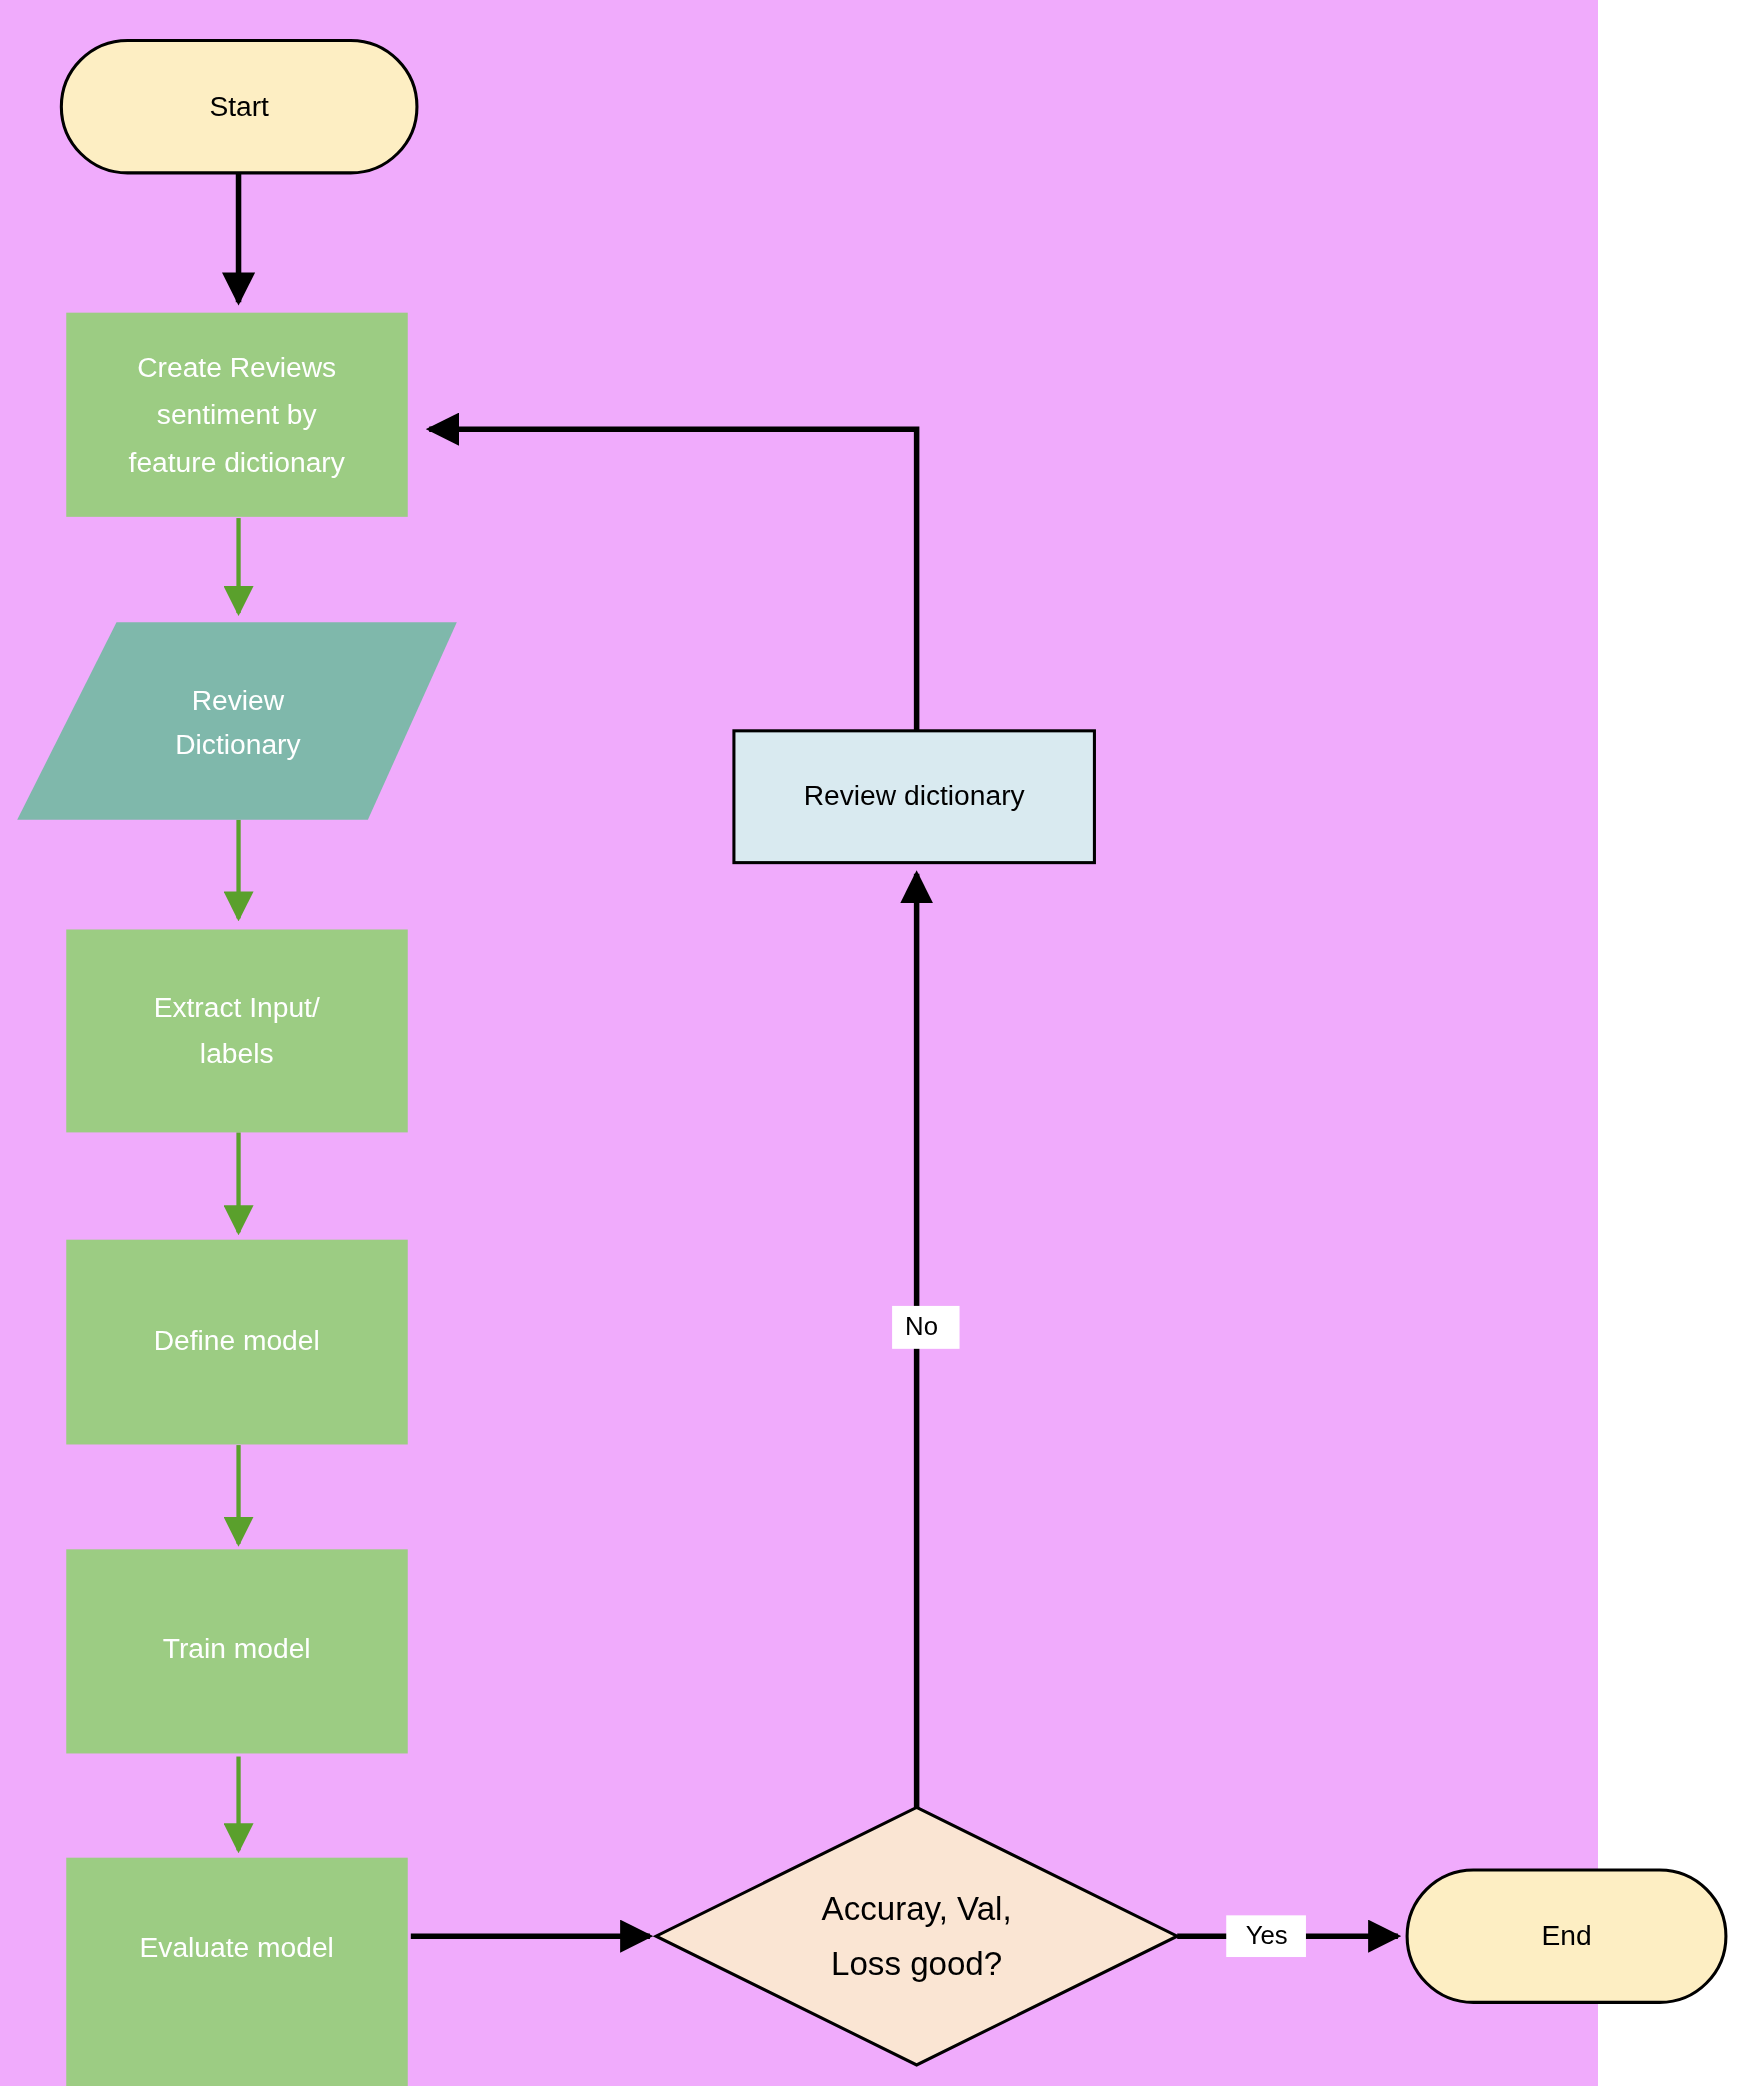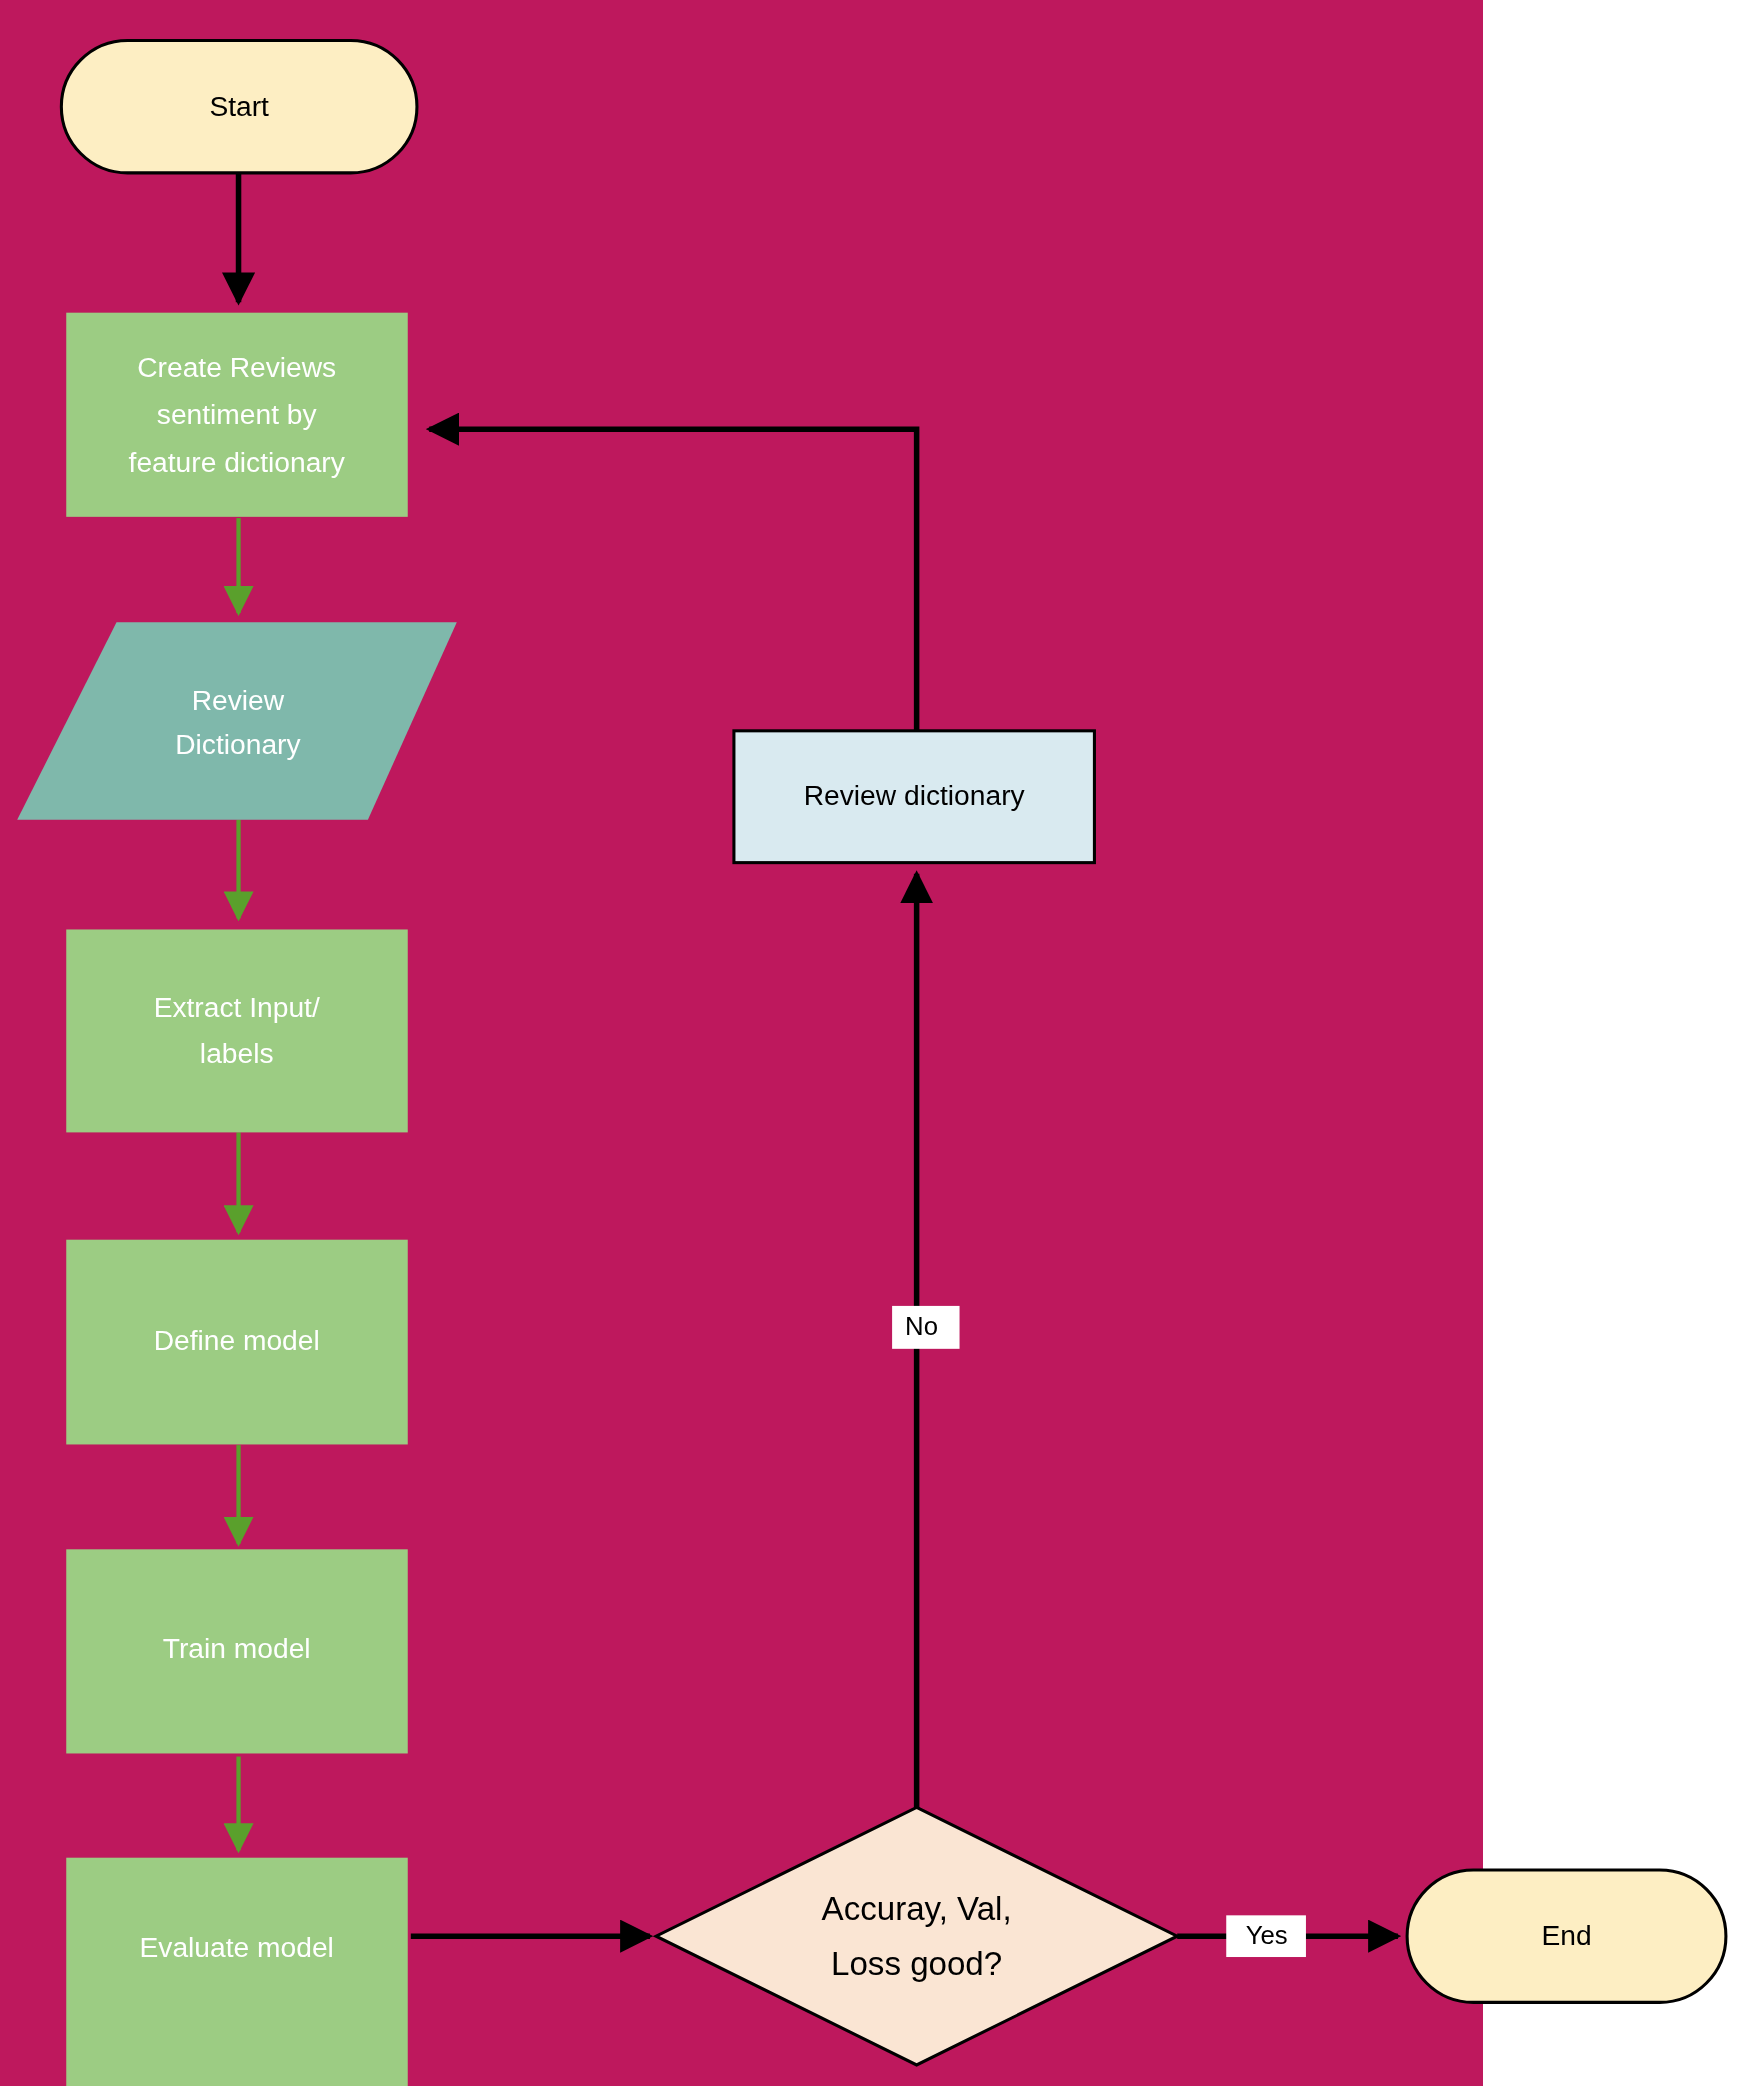--- a/index.html
+++ b/index.html
@@ -8,23 +8,23 @@
     background: #ffffff;
   }
   body {
     width: 1756px;
     height: 2087px;
     font-family: "Liberation Sans", sans-serif;
     overflow: hidden;
   }
   #flowchart-root {
     position: relative;
-    width: 1483px;
+    width: 1598px;
     height: 2087px;
-    background: #be185d;
+    background: #f0abfc;
   }
   svg.fc {
     position: absolute;
     top: 0;
     left: 0;
     width: 1756px;
     height: 2087px;
     display: block;
   }
   .node-text {

